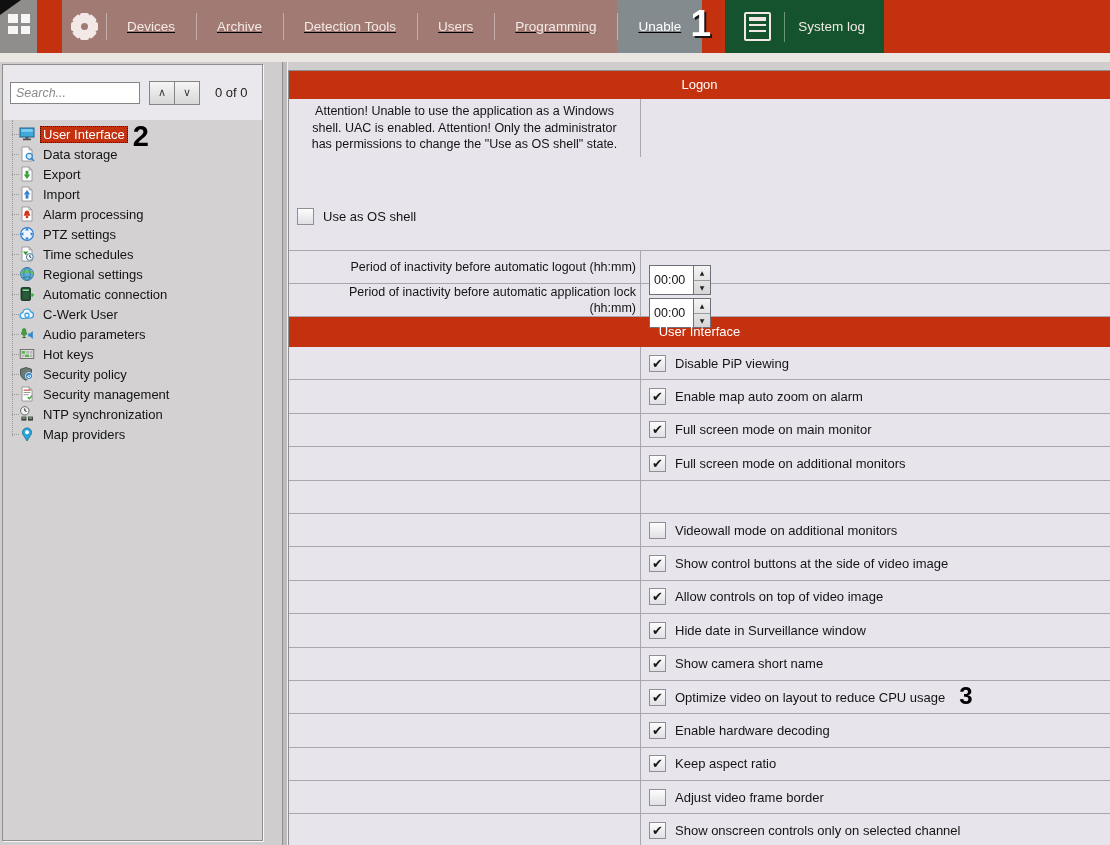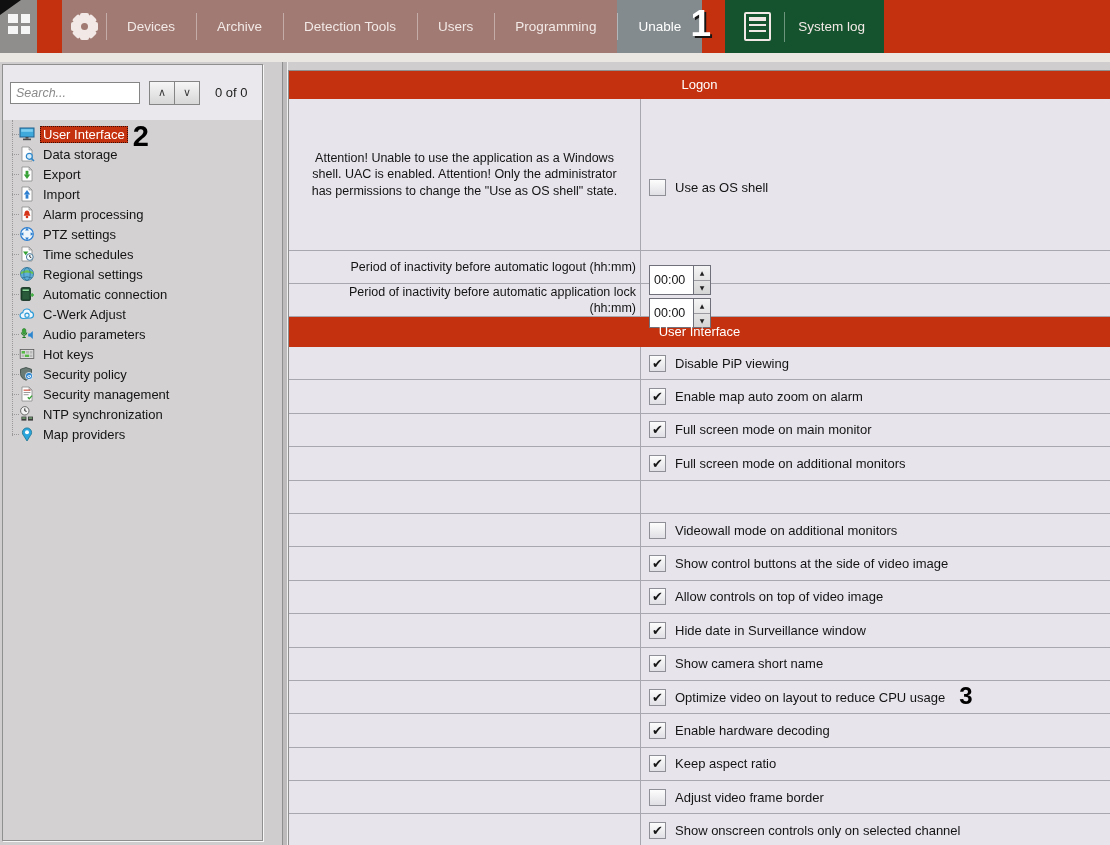--- a/index.html
+++ b/index.html
@@ -9,21 +9,21 @@
 
   
   .topbar{position:absolute;left:0;top:0;width:1110px;height:53px;background:#c4310e;}
   .launcher{position:absolute;left:0;top:0;width:37px;height:53px;background:#908e8d;}
   .corner-wedge{position:absolute;left:0;top:0;width:0;height:0;
                 border-top:15px solid #101010;border-right:21px solid transparent;}
   .grid-icon{position:absolute;left:8px;top:14px;width:22px;height:20px;
              display:grid;grid-template-columns:1fr 1fr;grid-template-rows:1fr 1fr;gap:3px;}
   .grid-icon i{background:#f5f5f5;}
   .tabbar{position:absolute;left:62px;top:0;height:53px;display:flex;align-items:stretch;}
-  .tabstrip{display:flex;background:#a17a73;}
+  .tabstrip{display:flex;background:#a17a73;text-decoration:underline;}
   .tab{position:relative;display:flex;align-items:center;justify-content:center;
        padding:0 21px;color:#f2e9e6;font-size:13.5px;white-space:nowrap;cursor:default;}
   .tabstrip .tab + .tab::before{content:"";position:absolute;left:0;top:13px;bottom:13px;
        width:1px;background:rgba(255,255,255,.38);}
   .tab.selected{background:#848b8e;color:#fff;}
   .gear-tab{width:44px;padding:0;}
   .gear-icon{position:relative;width:27px;height:27px;}
   .gear-icon i{position:absolute;left:50%;top:50%;width:27px;height:9px;
                margin:-4.5px 0 0 -13.5px;background:#f2e9e6;border-radius:2px;}
   .gear-icon i:nth-child(2){transform:rotate(45deg);}
@@ -81,21 +81,21 @@
       box-sizing:border-box;overflow:hidden;}
   .section-header{background:#c4310e;color:#fff;text-align:center;font-size:13px;}
   .hdr-logon{height:28px;line-height:28px;}
   .hdr-ui{height:30px;line-height:30px;}
   .grid-row{display:flex;border-bottom:1px solid #a8a6ae;box-sizing:border-box;}
   .cell-label{width:352px;flex:none;border-right:1px solid #a8a6ae;box-sizing:border-box;
       display:flex;align-items:center;justify-content:center;text-align:center;
       color:#141414;font-size:12.5px;line-height:1.32;padding:4px 12px;}
   .cell-label.right{justify-content:flex-end;text-align:right;padding:2px 4px 2px 28px;}
   .cell-control{flex:1;display:flex;align-items:center;padding-left:8px;margin-top:26px;}
-  .attention-row{height:152px;}
+  .attention-row{height:152px;flex-direction:column;}
   .spin-row{height:33px;}
   .checkbox{width:15px;height:15px;flex:none;border:1px solid #8f8f97;box-sizing:content-box;
       background:linear-gradient(#fdfdfd,#e0e0e5);display:flex;align-items:center;justify-content:center;
       font-size:13px;font-weight:bold;color:#161616;line-height:1;
       font-family:"DejaVu Sans",sans-serif;}
   .cb-group{display:flex;align-items:center;gap:9px;font-size:13px;color:#141414;}
   .cbrow{display:flex;height:33.4px;border-bottom:1px solid #a8a6ae;box-sizing:border-box;}
   .cb-left{width:352px;flex:none;border-right:1px solid #a8a6ae;box-sizing:border-box;}
   .cb-right{flex:1;display:flex;align-items:center;padding-left:8px;gap:9px;
       font-size:13px;color:#141414;white-space:nowrap;}
@@ -273,21 +273,21 @@
           </span>
           <span class="tree-label">Automatic connection</span>
         </div>
         <div class="tree-item">
           <span class="tree-icon">
             <svg viewBox="0 0 16 16">
               <path d="M4.2 12.5a2.9 2.9 0 0 1-0.4-5.8 4.1 4.1 0 0 1 8-0.8 3 3 0 0 1 0.4 5.9z" fill="#eef7fd" stroke="#2d9bd8" stroke-width="1.2"></path>
               <circle cx="8" cy="9.2" r="2.1" fill="none" stroke="#2d9bd8" stroke-width="1.1"></circle>
             </svg>
           </span>
-          <span class="tree-label">C-Werk Adjust</span>
+          <span class="tree-label">C-Werk User</span>
         </div>
         <div class="tree-item">
           <span class="tree-icon">
             <svg viewBox="0 0 16 16">
               <rect x="3.4" y="2.5" width="3.4" height="5.6" rx="1.7" fill="#3aa33a" stroke="#1e7a1e" stroke-width="0.6"></rect>
               <path d="M2.4 6.5a2.7 2.7 0 0 0 5.4 0M5.1 9.2V11.5M3.4 11.5h3.4" fill="none" stroke="#1e7a1e"></path>
               <polygon points="9.2,7.5 11.2,7.5 13.8,5 13.8,13 11.2,10.5 9.2,10.5" fill="#2d86d0"></polygon>
             </svg>
           </span>
           <span class="tree-label">Audio parameters</span>

